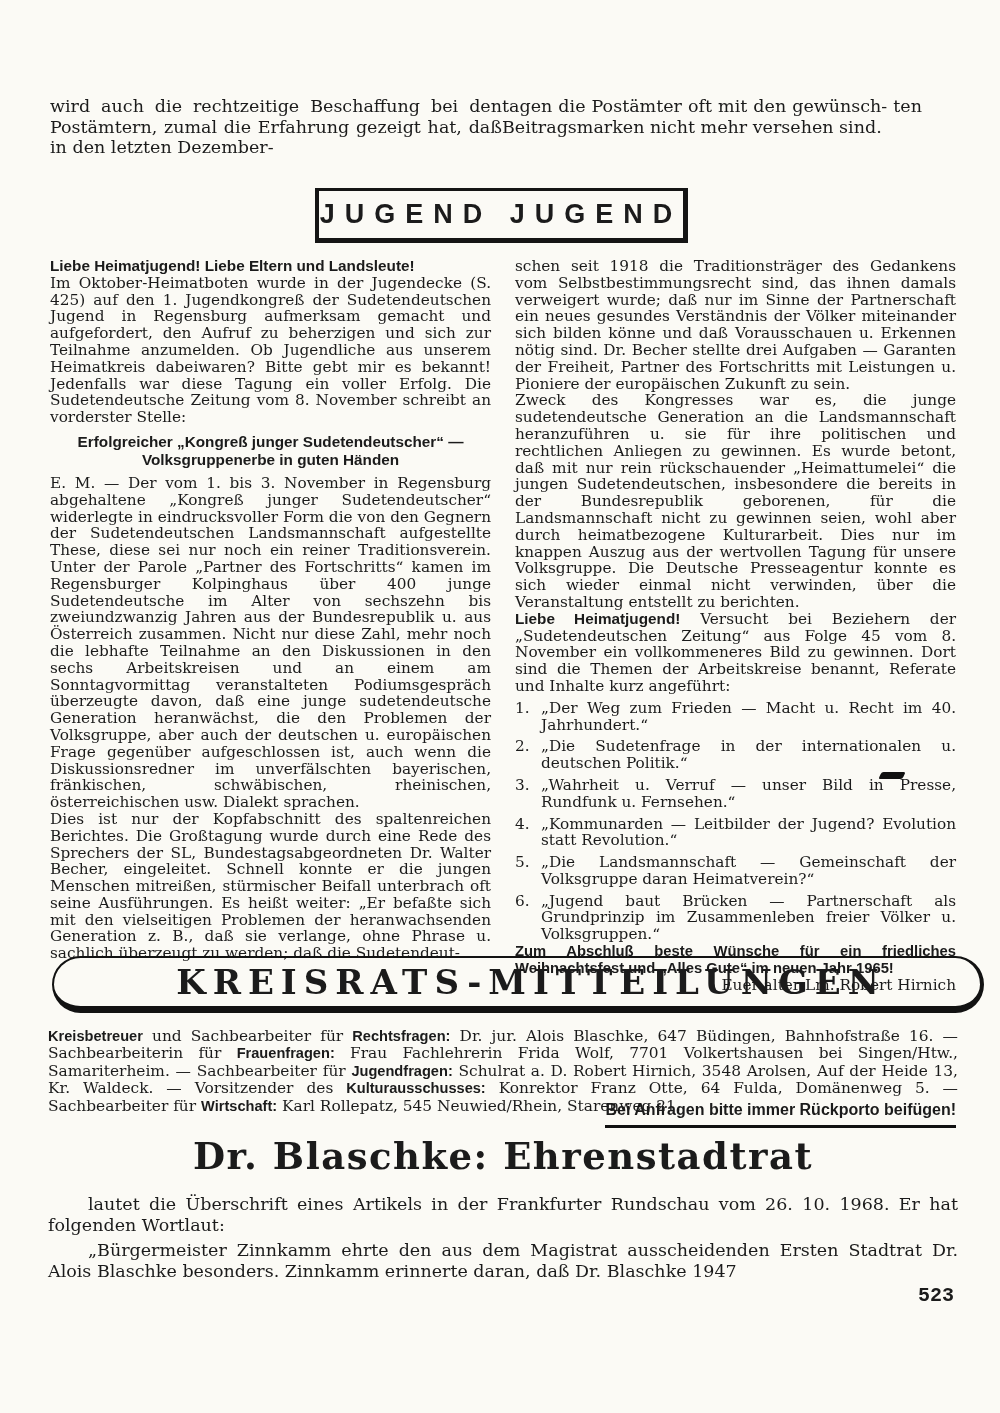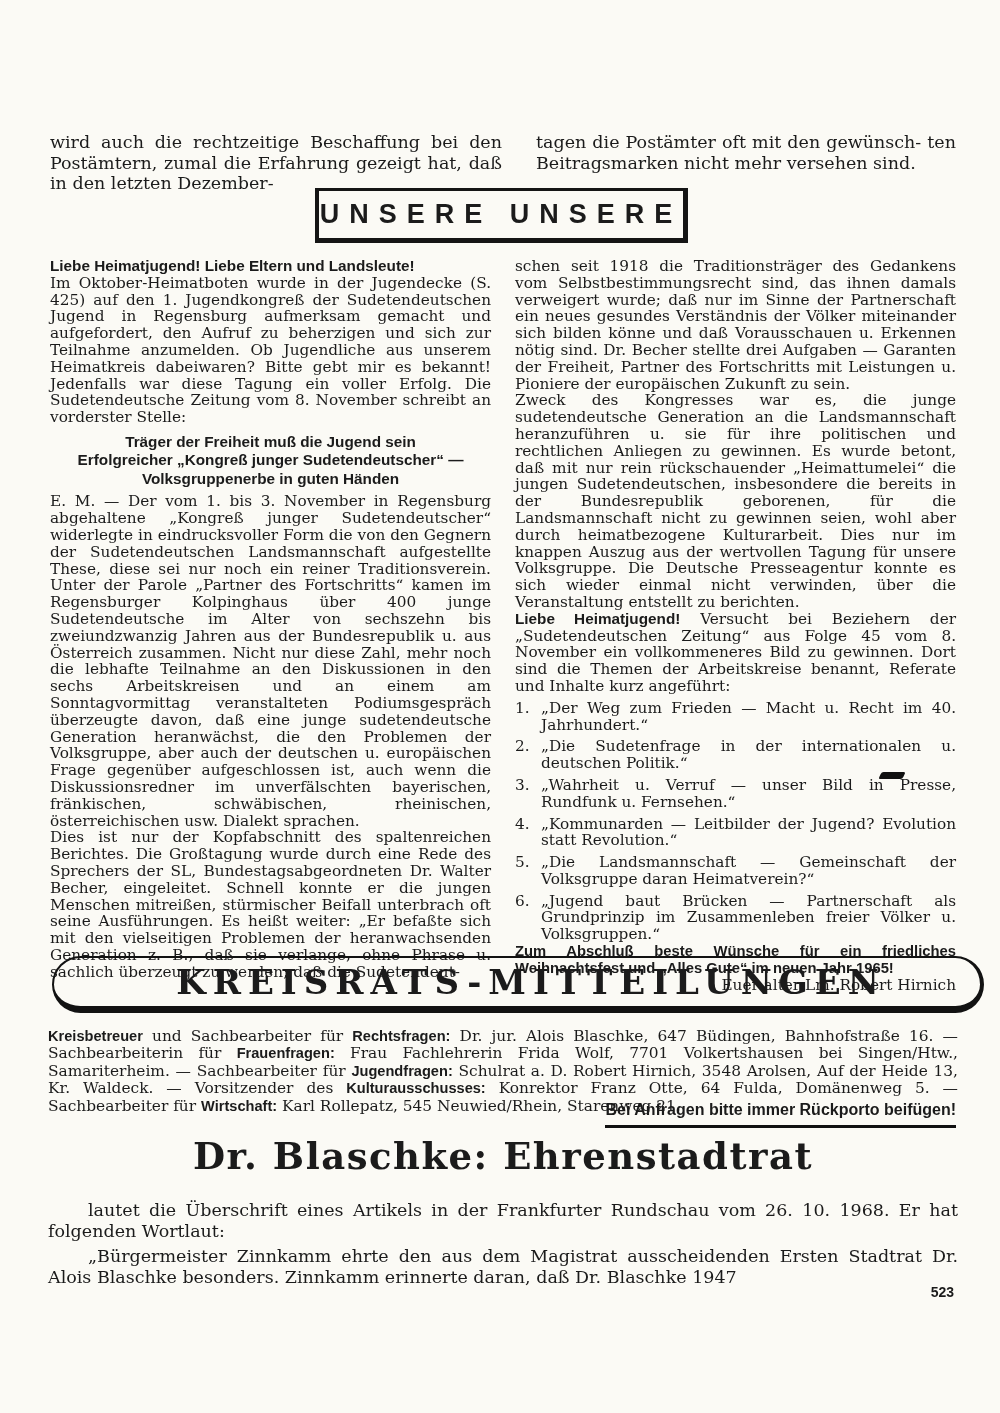--- a/index.html
+++ b/index.html
@@ -13,24 +13,23 @@
     overflow: hidden;
     background: #fbfaf5;
     color: #1b1b1b;
     font-family: "DejaVu Serif", serif;
   }
   .sec { position: absolute; }
 
   
   #intro {
     top: 96px; left: 50px; width: 906px;
-    display: flex; gap: 34px;
+    display: flex; 
     font-size: 17.5px; line-height: 20.5px;
     text-align: justify;
-    margin-top: 36px;
   }
   #intro .icol-l { width: 452px; }
   #intro .icol-r { width: 420px; }
 
   
   #jugend-box {
     top: 188px; left: 315px; width: 364px; height: 47px;
     border-style: solid; border-color: #151515;
     border-width: 3px 5px 5px 4px;
     display: flex; align-items: center; justify-content: center;
@@ -107,52 +106,51 @@
     border-bottom: 3.5px solid #111;
     padding-bottom: 6px;
   }
 
   
   #article { top: 1134px; left: 48px; width: 910px; }
   #article .headline {
     text-align: center;
     font-family: "DejaVu Serif", serif;
     font-weight: bold; font-size: 37px; letter-spacing: 1.5px;
-    margin: 0 0 22px 0;
+    margin: 0 0 16px 0;
   }
   #article p {
     font-size: 17.5px; line-height: 20.6px;
     text-align: justify; margin: 0; text-indent: 40px;
   }
   #article p + p { margin-top: 5px; }
 
   #pagenum {
     top: 1284px; right: 46px;
-    font-size: 14px; font-weight: bold;
-    font-family: Liberation Sans, sans-serif;
+    font-size: 20px; font-weight: bold;
+    font-family: Liberation Mono, monospace;
   }
 </style>
 </head>
 <body>
 
 <div class="sec" id="intro">
   <div class="icol-l">wird auch die rechtzeitige Beschaffung bei den Postämtern, zumal die Erfahrung gezeigt hat, daß in den letzten Dezember-</div>
   <div class="icol-r">tagen die Postämter oft mit den gewünsch- ten Beitragsmarken nicht mehr versehen sind.</div>
 </div>
 
 <div class="sec" id="jugend-box">
-  <span>UNSERE UNSERE</span>
+  <span>JUGEND JUGEND</span>
 </div>
 
 <div class="sec" id="columns">
   <div class="col">
     <p class="inline-head">Liebe Heimatjugend! Liebe Eltern und Landsleute!</p>
     <p>Im Oktober-Heimatboten wurde in der Jugendecke (S. 425) auf den 1. Jugendkongreß der Sudetendeutschen Jugend in Regensburg aufmerksam gemacht und aufgefordert, den Aufruf zu beherzigen und sich zur Teilnahme anzumelden. Ob Jugendliche aus unserem Heimatkreis dabeiwaren? Bitte gebt mir es bekannt! Jedenfalls war diese Tagung ein voller Erfolg. Die Sudetendeutsche Zeitung vom 8. November schreibt an vorderster Stelle:</p>
     <div class="subhead">
-      <div>Träger der Freiheit muß die Jugend sein</div>
       <div>Erfolgreicher „Kongreß junger Sudetendeutscher“ —</div>
       <div>Volksgruppenerbe in guten Händen</div>
     </div>
     <p>E. M. — Der vom 1. bis 3. November in Regensburg abgehaltene „Kongreß junger Sudetendeutscher“ widerlegte in eindrucksvoller Form die von den Gegnern der Sudetendeutschen Landsmannschaft aufgestellte These, diese sei nur noch ein reiner Traditionsverein. Unter der Parole „Partner des Fortschritts“ kamen im Regensburger Kolpinghaus über 400 junge Sudetendeutsche im Alter von sechszehn bis zweiundzwanzig Jahren aus der Bundesrepublik u. aus Österreich zusammen. Nicht nur diese Zahl, mehr noch die lebhafte Teilnahme an den Diskussionen in den sechs Arbeitskreisen und an einem am Sonntagvormittag veranstalteten Podiumsgespräch überzeugte davon, daß eine junge sudetendeutsche Generation heranwächst, die den Problemen der Volksgruppe, aber auch der deutschen u. europäischen Frage gegenüber aufgeschlossen ist, auch wenn die Diskussionsredner im unverfälschten bayerischen, fränkischen, schwäbischen, rheinischen, österreichischen usw. Dialekt sprachen.</p>
     <p>Dies ist nur der Kopfabschnitt des spaltenreichen Berichtes. Die Großtagung wurde durch eine Rede des Sprechers der SL, Bundestagsabgeordneten Dr. Walter Becher, eingeleitet. Schnell konnte er die jungen Menschen mitreißen, stürmischer Beifall unterbrach oft seine Ausführungen. Es heißt weiter: „Er befaßte sich mit den vielseitigen Problemen der heranwachsenden Generation z. B., daß sie verlange, ohne Phrase u. sachlich überzeugt zu werden; daß die Sudetendeut-</p>
   </div>
 
   <div class="col">
     <p>schen seit 1918 die Traditionsträger des Gedankens vom Selbstbestimmungsrecht sind, das ihnen damals verweigert wurde; daß nur im Sinne der Partnerschaft ein neues gesundes Verständnis der Völker miteinander sich bilden könne und daß Vorausschauen u. Erkennen nötig sind. Dr. Becher stellte drei Aufgaben — Garanten der Freiheit, Partner des Fortschritts mit Leistungen u. Pioniere der europäischen Zukunft zu sein.</p>
     <p>Zweck des Kongresses war es, die junge sudetendeutsche Generation an die Landsmannschaft heranzuführen u. sie für ihre politischen und rechtlichen Anliegen zu gewinnen. Es wurde betont, daß mit nur rein rückschauender „Heimattumelei“ die jungen Sudetendeutschen, insbesondere die bereits in der Bundesrepublik geborenen, für die Landsmannschaft nicht zu gewinnen seien, wohl aber durch heimatbezogene Kulturarbeit. Dies nur im knappen Auszug aus der wertvollen Tagung für unsere Volksgruppe. Die Deutsche Presseagentur konnte es sich wieder einmal nicht verwinden, über die Veranstaltung entstellt zu berichten.</p>

